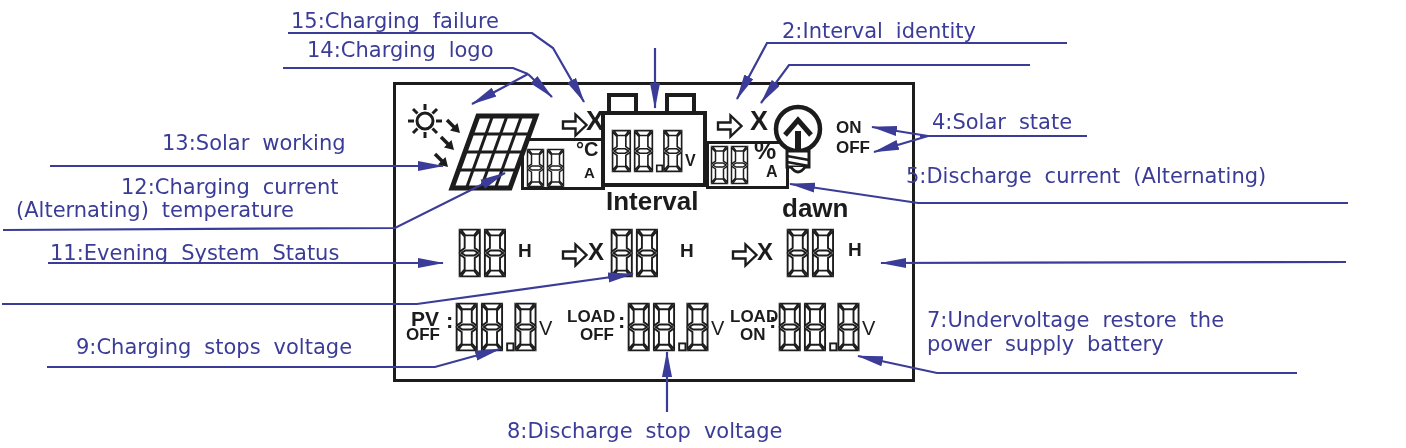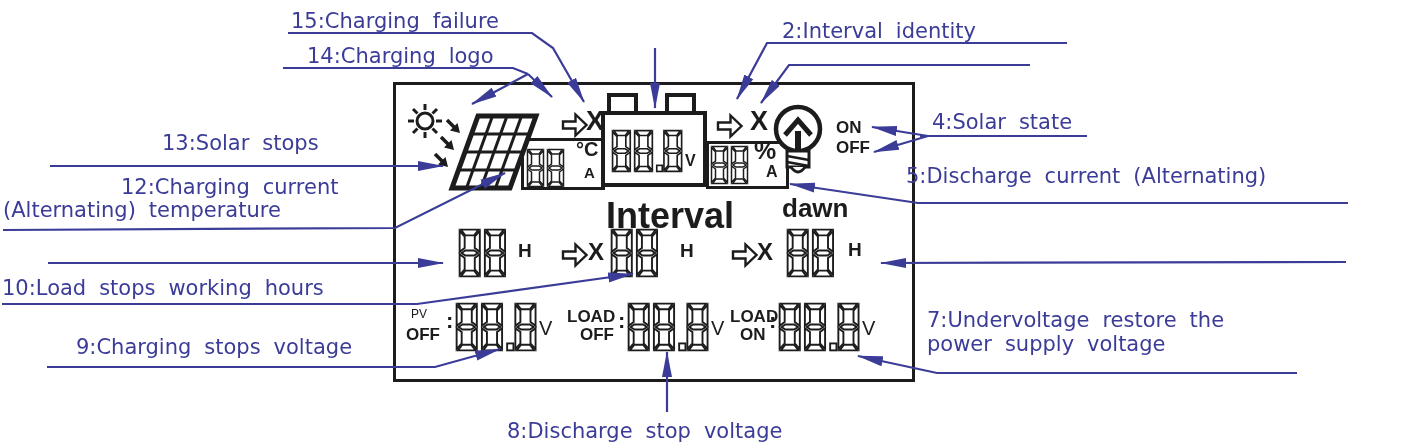--- a/index.html
+++ b/index.html
@@ -209,21 +209,21 @@
             <polygon points="3,75 31,75 24,66 10,66"></polygon>
             <polygon points="1,40 9,46 9,64 1,73"></polygon>
             <polygon points="1,3 9,12 9,30 1,36"></polygon>
             <polygon points="4,38 10,34 24,34 30,38 24,42 10,42"></polygon>
           </g>
         </g>
       </svg>
     </span>
   <span class="lcd" style="left:518px;top:241px;font-size:19px;font-weight:800">H</span>
 
-  <span class="lcd" style="left:606px;top:198px;font-size:36px;font-weight:600">Interval</span>
+  <span class="lcd" style="left:606px;top:188px;font-size:26px;font-weight:600">Interval</span>
   <svg class="icon" style="left:562px;top:242px" width="26" height="26">
     <polygon points="1,9.5 13.5,9.5 13.5,2.5 24.5,13 13.5,23.5 13.5,16.5 1,16.5" stroke="#1c1c1c" stroke-width="2.4" fill="#fff"></polygon>
   </svg>
   <span class="lcd" style="left:588px;top:240px;font-size:24px;font-weight:700">X</span>
   <span class="sseg" style="left:611px;top:229px">
       <svg width="46.7" height="48" viewBox="0 0 74 76" style="overflow:visible">
         <g fill="#fff" stroke="#1c1c1c" stroke-width="3" stroke-linejoin="miter">
           <g transform="translate(0,0)">
             <polygon points="3,1 31,1 24,10 10,10"></polygon>
             <polygon points="33,3 33,36 25,30 25,12"></polygon>
@@ -271,21 +271,21 @@
             <polygon points="3,75 31,75 24,66 10,66"></polygon>
             <polygon points="1,40 9,46 9,64 1,73"></polygon>
             <polygon points="1,3 9,12 9,30 1,36"></polygon>
             <polygon points="4,38 10,34 24,34 30,38 24,42 10,42"></polygon>
           </g>
         </g>
       </svg>
     </span>
   <span class="lcd" style="left:848px;top:240px;font-size:19px;font-weight:800">H</span>
 
-  <span class="lcd" style="left:411px;top:308px;font-size:12px;font-weight:400">PV</span>
+  <span class="lcd" style="left:411px;top:308px;font-size:21px;font-weight:700">PV</span>
   <span class="lcd" style="left:406px;top:326px;font-size:17px;font-weight:700">OFF</span>
   <span class="lcd" style="left:446px;top:310px;font-size:22px;font-weight:800">:</span>
   <span class="sseg" style="left:456px;top:303px">
       <svg width="80.2" height="48" viewBox="0 0 127 76" style="overflow:visible">
         <g fill="#fff" stroke="#1c1c1c" stroke-width="3" stroke-linejoin="miter">
           <g transform="translate(0,0)">
             <polygon points="3,1 31,1 24,10 10,10"></polygon>
             <polygon points="33,3 33,36 25,30 25,12"></polygon>
             <polygon points="33,40 33,73 25,64 25,46"></polygon>
             <polygon points="3,75 31,75 24,66 10,66"></polygon>
@@ -389,32 +389,32 @@
             <polygon points="1,40 9,46 9,64 1,73"></polygon>
             <polygon points="1,3 9,12 9,30 1,36"></polygon>
             <polygon points="4,38 10,34 24,34 30,38 24,42 10,42"></polygon>
           </g>
         </g>
       </svg>
     </span>
   <span class="lcd" style="left:862px;top:318px;font-size:20px;font-weight:400">V</span>
 
   <div class="lbl" style="left:291px;top:9px">15:Charging failure</div>
-  <div class="lbl" style="left:307px;top:44px">14:Charging logo</div>
+  <div class="lbl" style="left:307px;top:38px">14:Charging logo</div>
   <div class="lbl" style="left:782px;top:19px">2:Interval identity</div>
   <div class="lbl" style="left:932px;top:110px">4:Solar state</div>
   <div class="lbl" style="left:906px;top:164px">5:Discharge current (Alternating)</div>
   <div class="lbl" style="left:927px;top:308px">7:Undervoltage restore the</div>
-  <div class="lbl" style="left:927px;top:332px">power supply voltage</div>
+  <div class="lbl" style="left:927px;top:332px">power supply battery</div>
   <div class="lbl" style="left:507px;top:419px">8:Discharge stop voltage</div>
   <div class="lbl" style="left:76px;top:335px">9:Charging stops voltage</div>
-  <div class="lbl" style="left:2px;top:276px">10:Load stops working hours</div>
+  <div class="lbl" style="left:50px;top:241px">11:Evening System Status</div>
   <div class="lbl" style="left:121px;top:175px">12:Charging current</div>
-  <div class="lbl" style="left:3px;top:198px">(Alternating) temperature</div>
-  <div class="lbl" style="left:162px;top:131px">13:Solar stops</div>
+  <div class="lbl" style="left:16px;top:198px">(Alternating) temperature</div>
+  <div class="lbl" style="left:162px;top:131px">13:Solar working</div>
 
   <svg id="overlay" width="1406" height="448">
     <defs>
       <marker id="ah" viewBox="0 0 26 12" refX="25" refY="6" markerWidth="26" markerHeight="12" markerUnits="userSpaceOnUse" orient="auto">
         <path d="M0,1 L26,6 L0,11 Z" fill="#3b3c98"></path>
       </marker>
     </defs>
     <g stroke="#3b3c98" stroke-width="2.2" fill="none">
       <polyline points="288,33 532,33 553,48 584,102" marker-end="url(#ah)"></polyline>
       <polyline points="283,68 513,68 528,74"></polyline>

